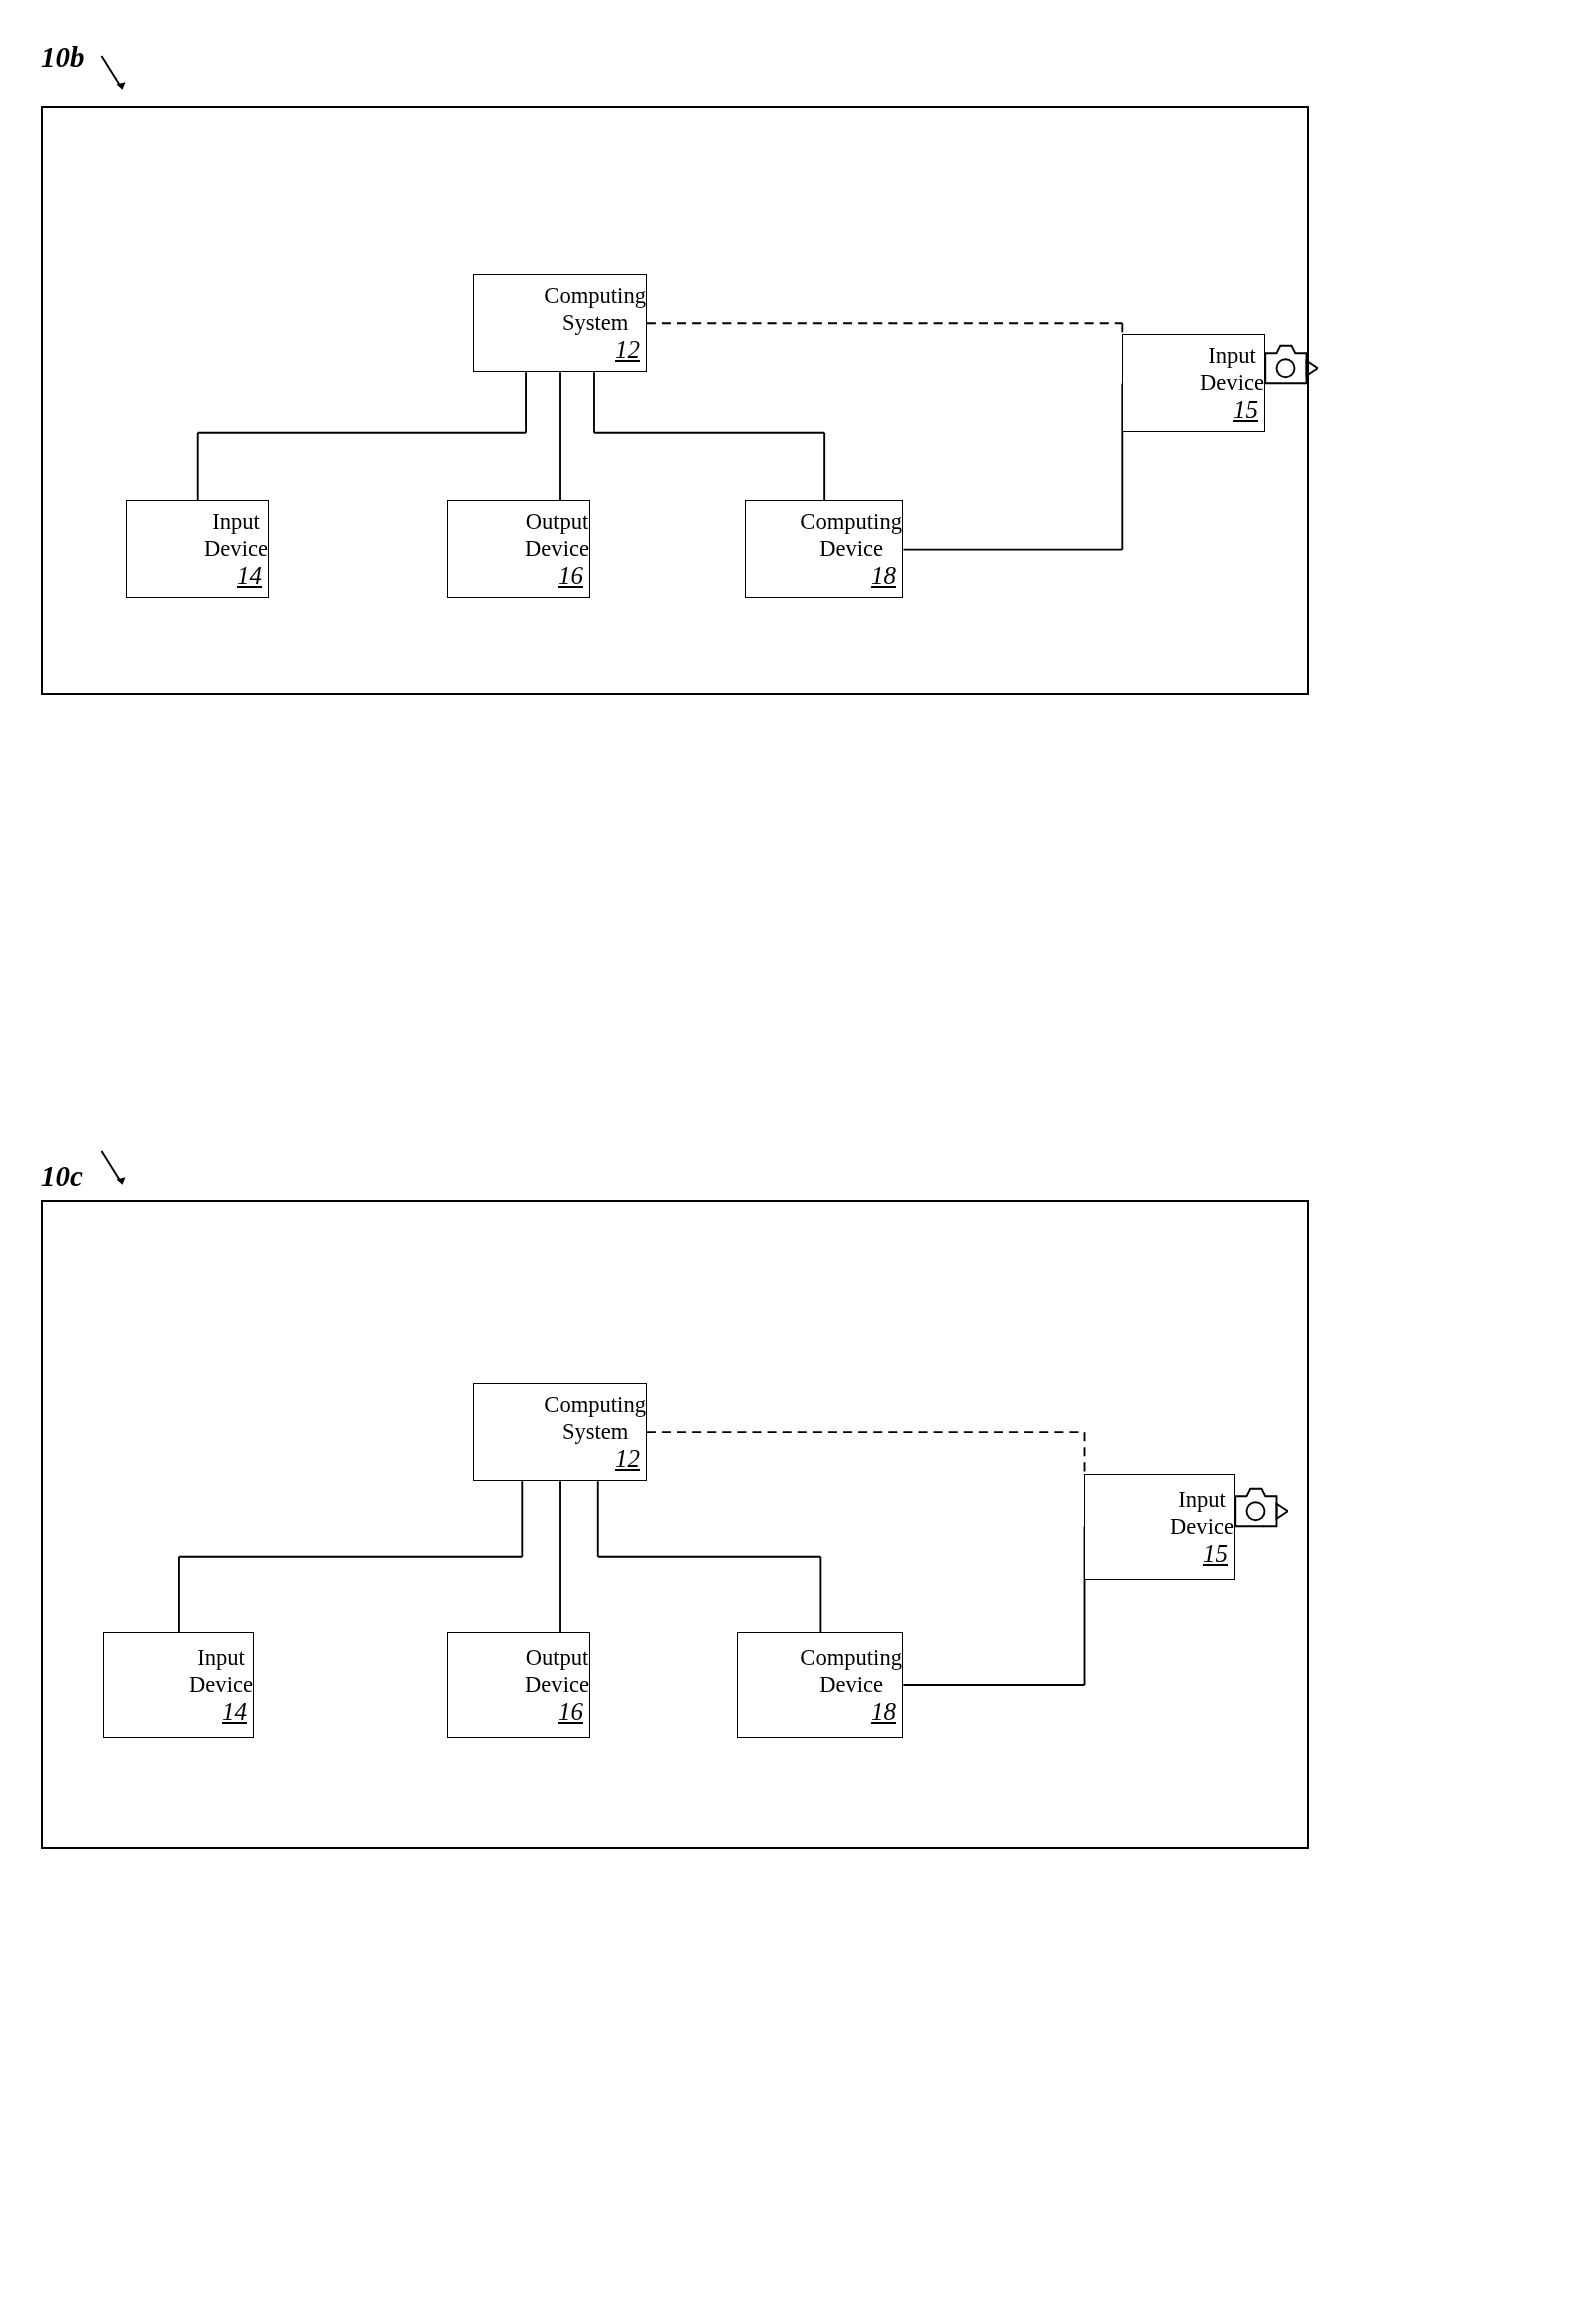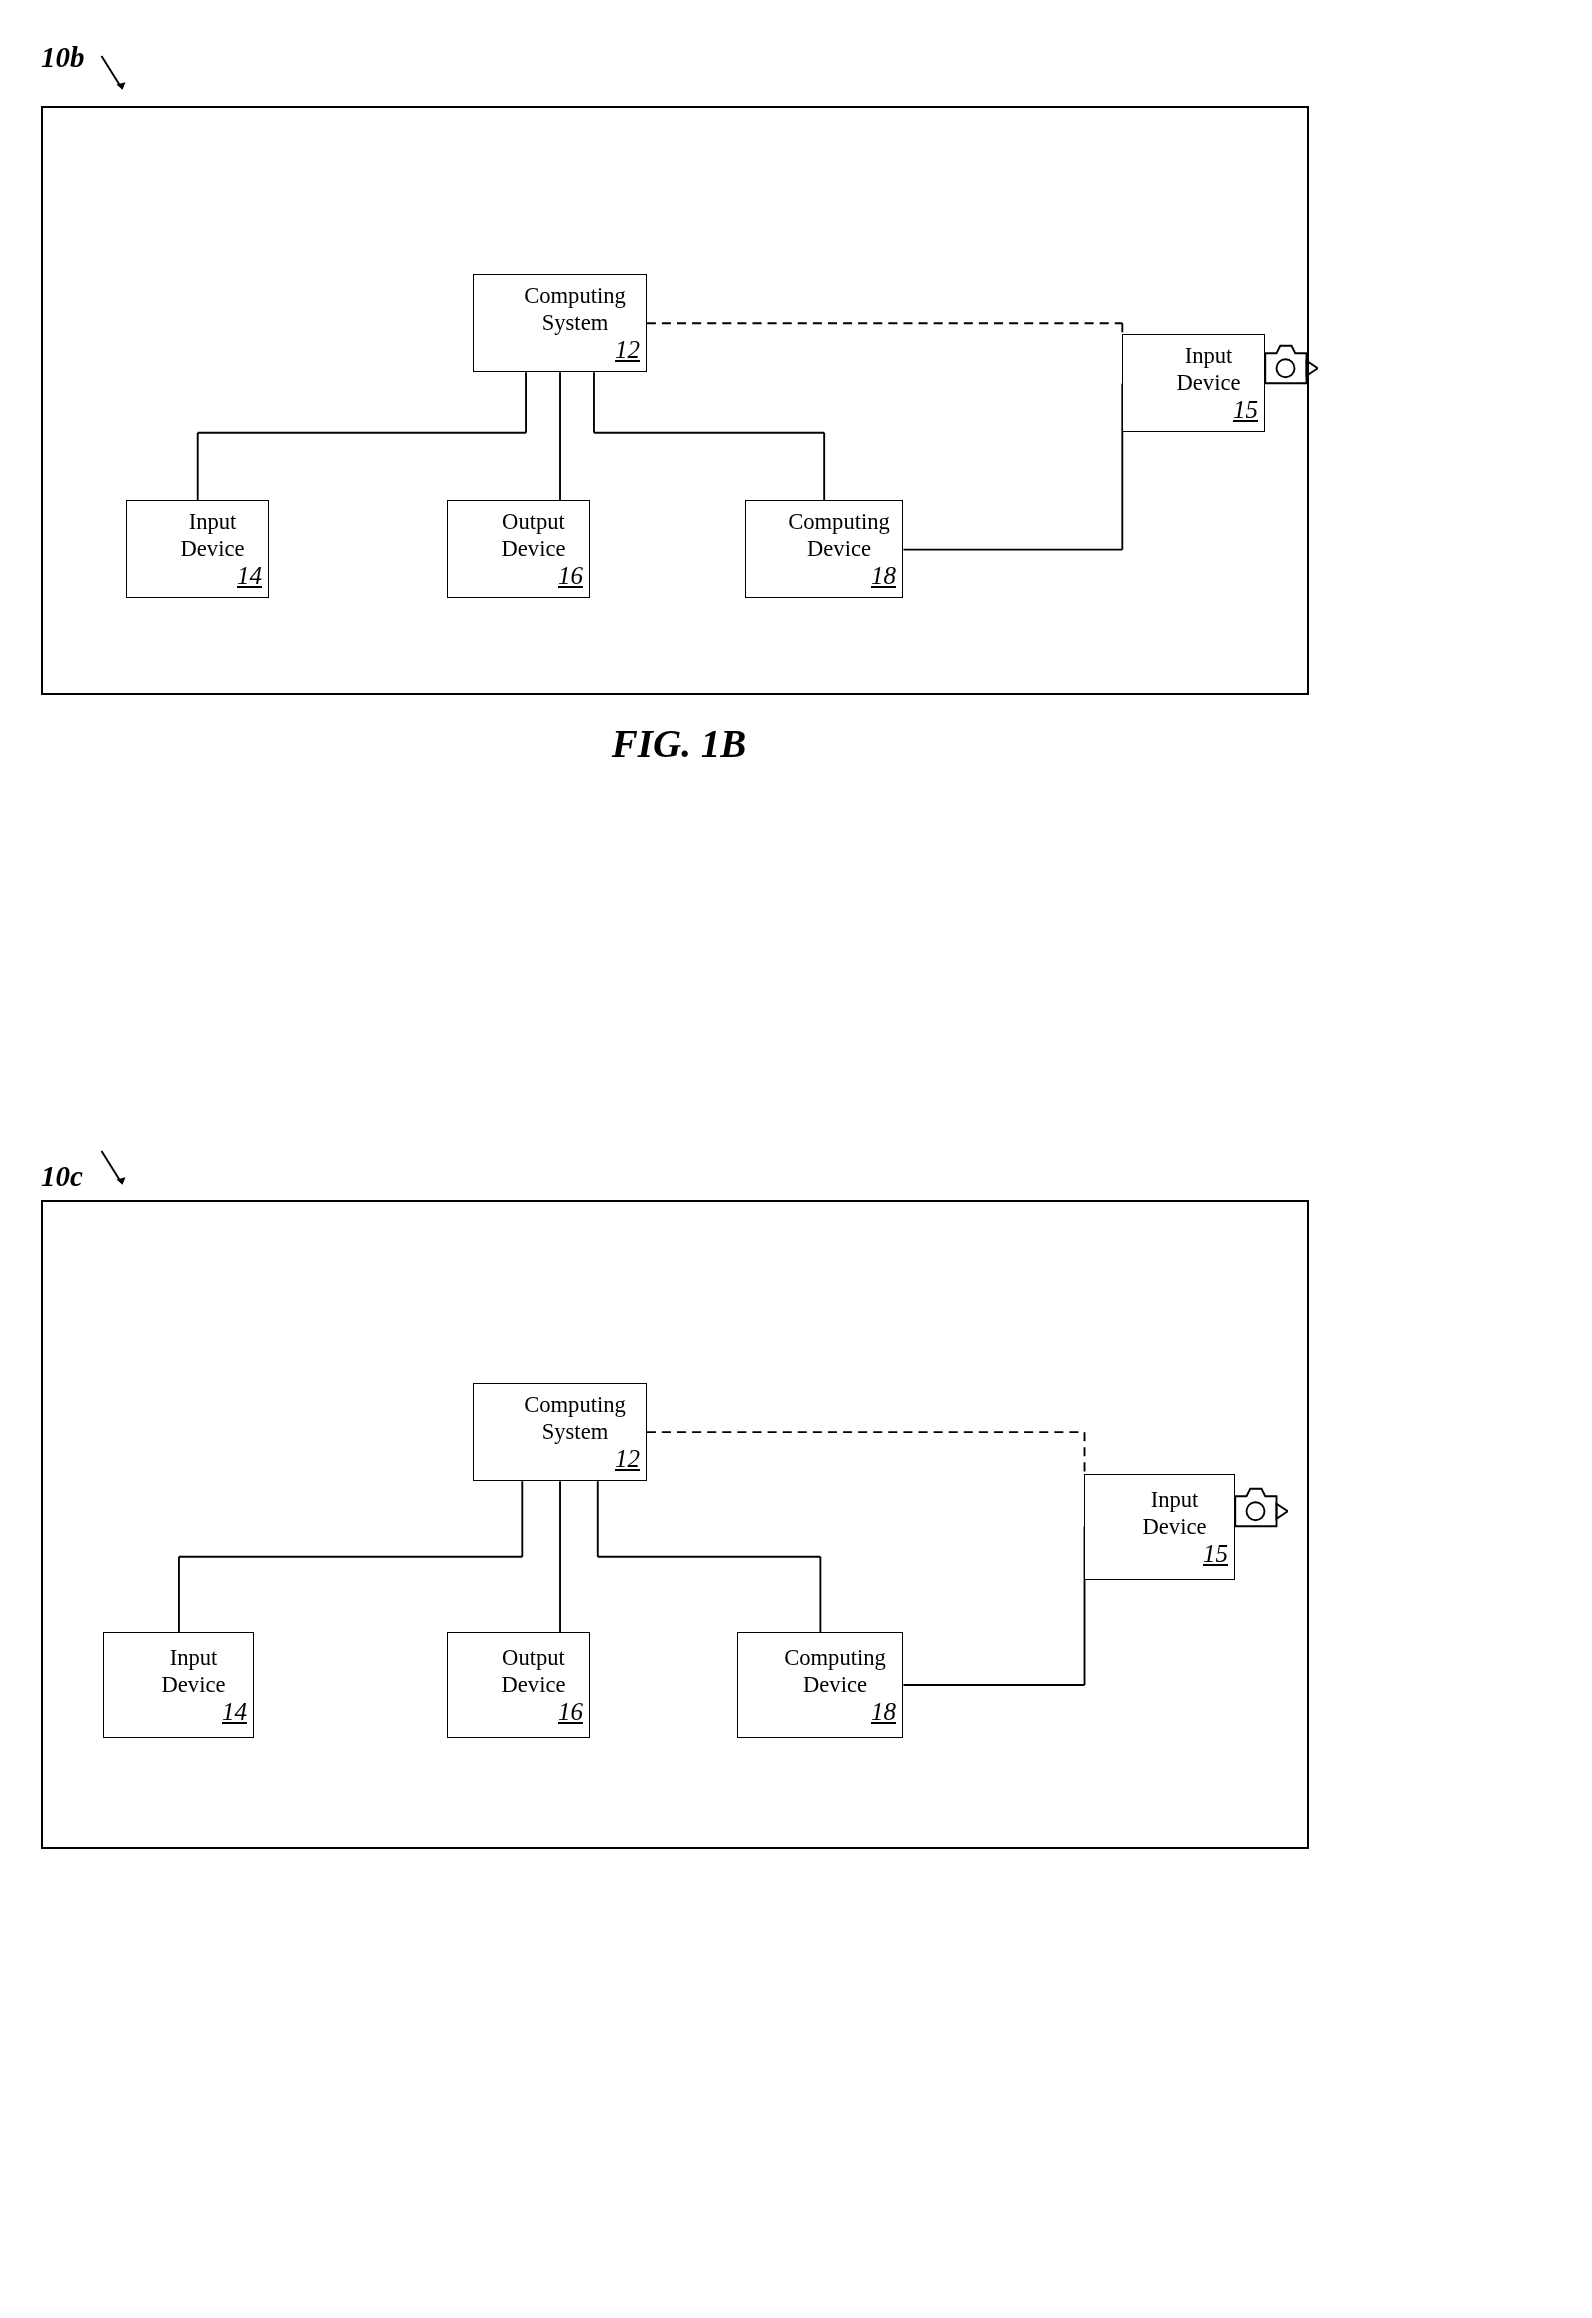--- a/index.html
+++ b/index.html
@@ -34,21 +34,21 @@
       background: #fff;
     }
 
     
     .node-box {
       position: absolute;
       border: 1.5px solid #000;
       background: #fff;
       display: flex;
       flex-direction: column;
-      align-items: center;
+      align-items: flex-end;
       justify-content: center;
       text-align: center;
       padding-left: 30px;
     }
 
     .node-label {
       font-size: 22.6px;
       line-height: 1.2;
       font-weight: normal;
     }
@@ -145,21 +145,20 @@
 
       <polygon points="0,15 0,55 55,55 55,15 40,15 35,5 20,5 15,15" fill="none" stroke="#000" stroke-width="2.5"></polygon>
 
       <circle cx="27" cy="35" r="12" fill="none" stroke="#000" stroke-width="2.5"></circle>
 
       <polygon points="55,25 55,45 70,35" fill="none" stroke="#000" stroke-width="2.5"></polygon>
     </svg>
 
   </div>
 
-  <div class="fig-caption" style="left:0;width:1358px;top:721px;">FIG. 1B</div>
 
   <div class="ref-label" style="left:41px;top:1160px;">10c</div>
 
   <svg class="ref-arrow" style="position:absolute;left:41px;top:1136px;width:91px;height:60px;" viewBox="0 0 120 80" width="91" height="60">
     <line x1="80" y1="20" x2="105" y2="60" stroke="#000" stroke-width="2.5"></line>
     <polygon points="100,58 108,65 112,55" fill="#000"></polygon>
   </svg>
 
   <div class="diagram-frame" style="left:41px;top:1200px;width:1268px;height:649px;">
 

